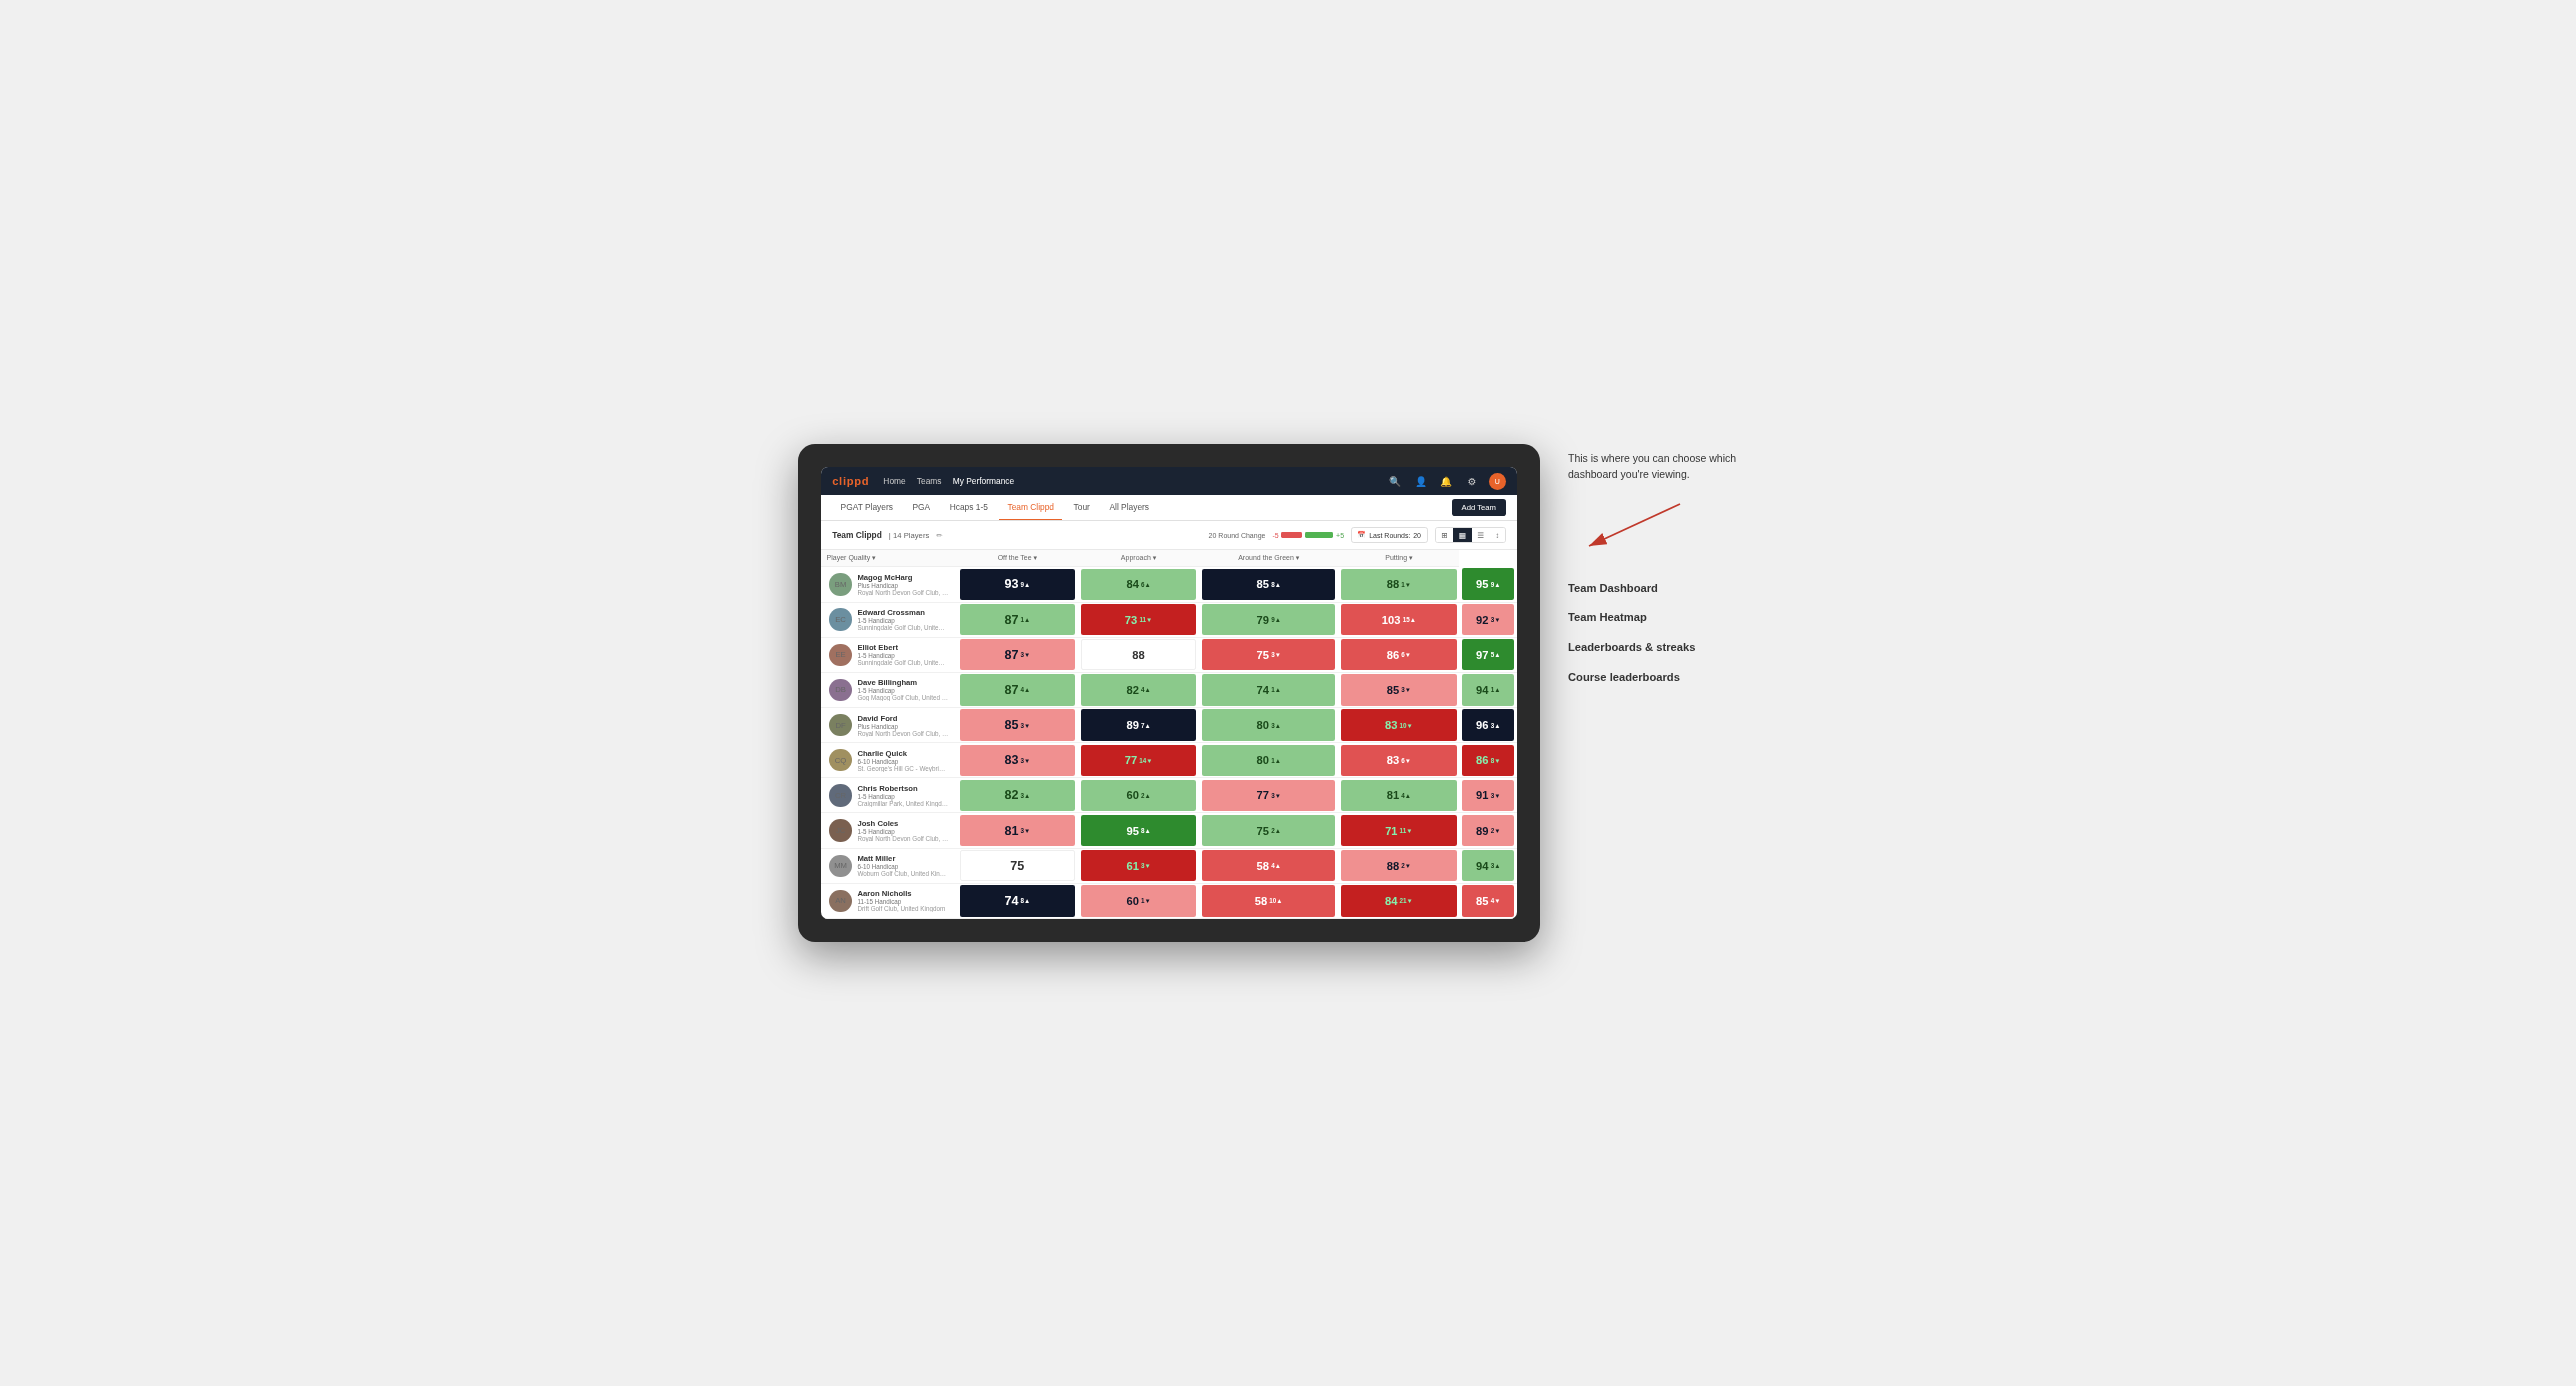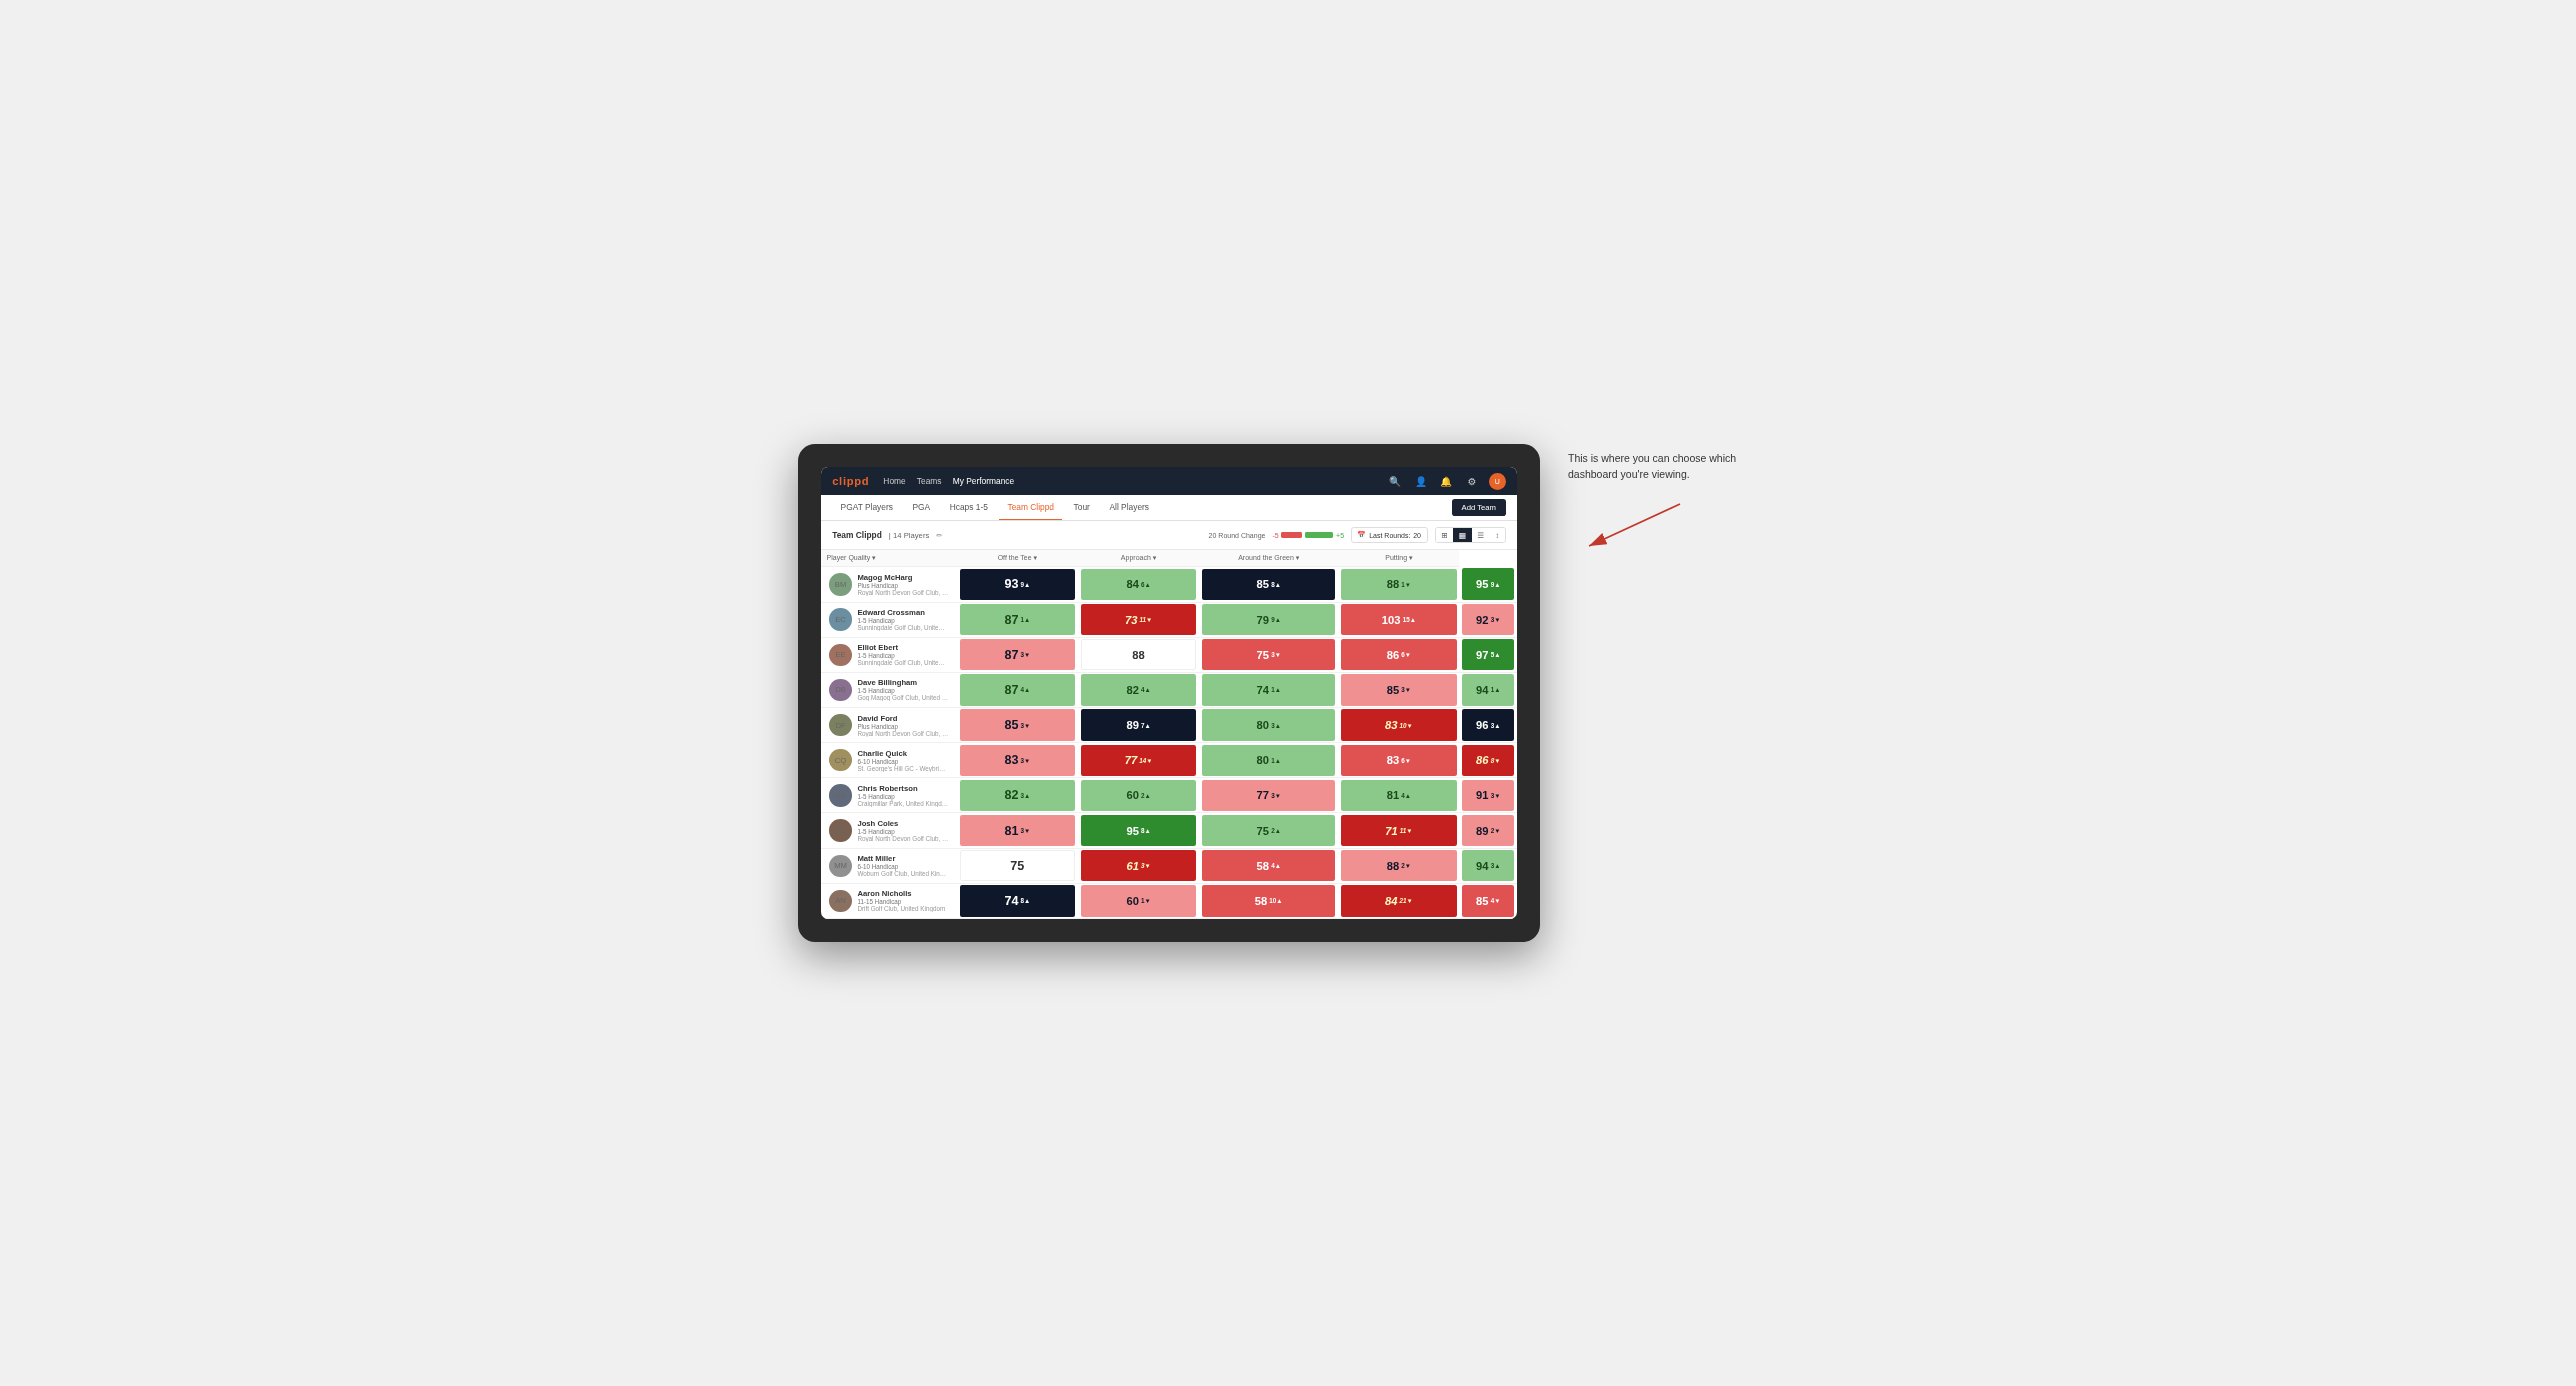--- a/index.html
+++ b/index.html
@@ -310,21 +310,21 @@
       font-size: 12.6px;
       font-weight: 700;
       color: #333;
     }
 
     .score-box.green-light { background: #8bc98b; color: #1a4a1a; }
     .score-box.green-mid { background: #0f172a; color: #fff; align-items: center; }
     .score-box.green-dark { background: #2e8b2e; color: #fff; }
     .score-box.red-light { background: #f09090; color: #0f172a; }
     .score-box.red-mid { background: #e05252; color: #fff; }
-    .score-box.red-dark { background: #c42020; color: #fef9c3; font-style: italic; }
+    .score-box.red-dark { background: #c42020; color: #86efac; }
     .score-box.neutral { background: #fff; color: #333; border: 0.7px solid #eee; }
 
     .score-change {
       font-size: 6.3px;
       display: flex;
       align-items: center;
       gap: 0.7px;
     }
 
     .table-row td {
@@ -873,16 +873,22 @@
 
     <svg width="140" height="56" style="display:block;margin-bottom:14px;" viewBox="0 0 200 80">
       <line x1="160" y1="10" x2="30" y2="70" stroke="#c0392b" stroke-width="2.5" marker-end="url(#arrowhead)"></line>
       <defs>
         <marker id="arrowhead" markerWidth="10" markerHeight="7" refX="10" refY="3.5" orient="auto">
           <polygon points="0 0, 10 3.5, 0 7" fill="#c0392b"></polygon>
         </marker>
       </defs>
     </svg>
 
+    <div class="dashboard-options">
+    <div class="dashboard-option">Team Dashboard</div>
+        <div class="dashboard-option">Team Heatmap</div>
+        <div class="dashboard-option">Leaderboards &amp; streaks</div>
+        <div class="dashboard-option">Course leaderboards</div>
+      </div>
   </div>
 
 </div>
 
 
 </body></html>

